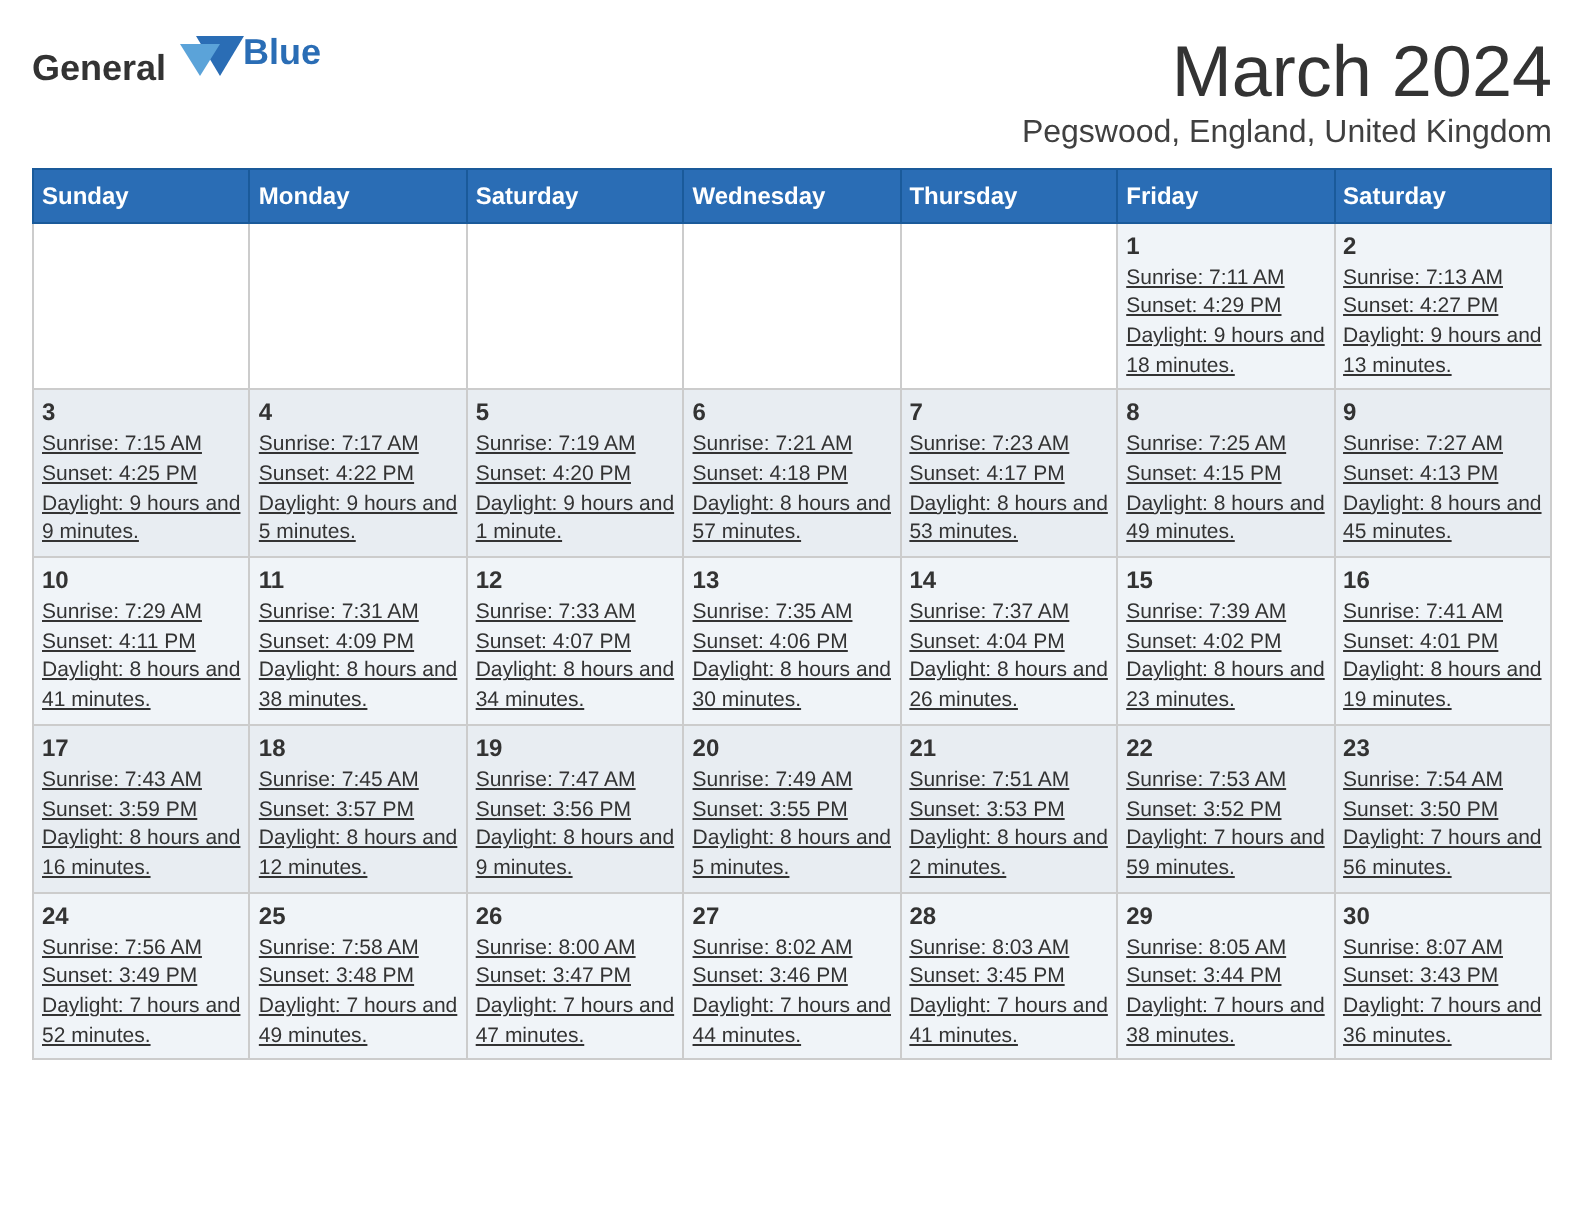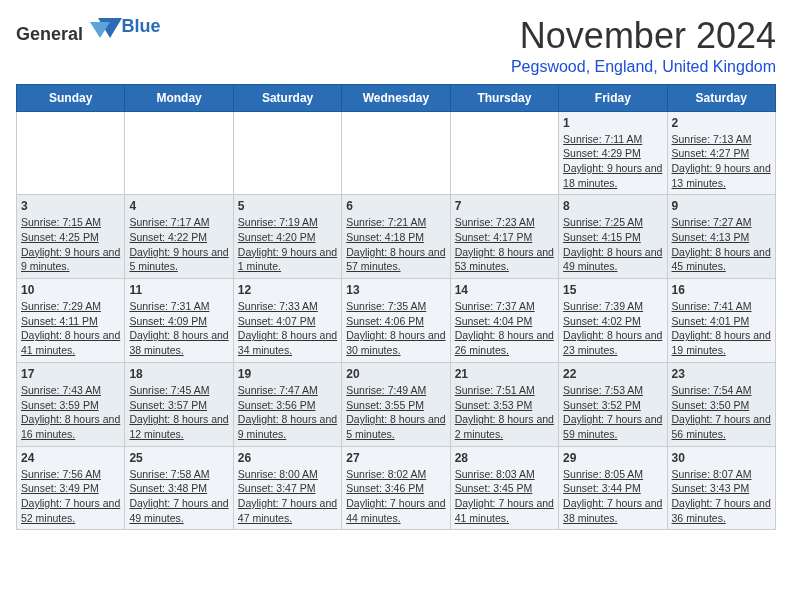--- a/index.html
+++ b/index.html
@@ -46,33 +46,33 @@
       text-align: right;
     }
     .month-title {
       font-size: 36px;
       font-weight: normal;
       color: #333;
       line-height: 1.1;
     }
     .location {
       font-size: 16px;
-      color: #1d4ed8;
+      color: #404040;
       margin-top: 2px;
     }
     .calendar {
       width: 100%;
       border-collapse: collapse;
       font-size: 11px;
     }
     .calendar thead tr th {
       background-color: #2a6db5;
       color: #fff;
-      padding: 6px 16px;
-      text-align: center;
+      padding: 6px 4px;
+      text-align: left;
       font-size: 12px;
       font-weight: bold;
       border: 1px solid #1a5a9a;
     }
     .calendar tbody tr td {
       border: 1px solid #ccc;
       vertical-align: top;
       padding: 4px;
       width: calc(100% / 7);
       height: 80px;
@@ -113,21 +113,21 @@
           <polygon points="8,2 32,2 20,22" fill="#2a6db5"></polygon>
           <polygon points="0,6 20,6 10,22" fill="#5ba3d9"></polygon>
         </svg>
       </div>
     </div>
     <div>
       <span class="logo-text-blue">Blue</span>
     </div>
   </div>
   <div class="title-block">
-    <div class="month-title">November 2024</div>
+    <div class="month-title">March 2024</div>
     <div class="location">Pegswood, England, United Kingdom</div>
   </div>
 </div>
 
 <table class="calendar">
   <thead>
     <tr>
     <th>Sunday</th>
         <th>Monday</th>
         <th>Saturday</th>

